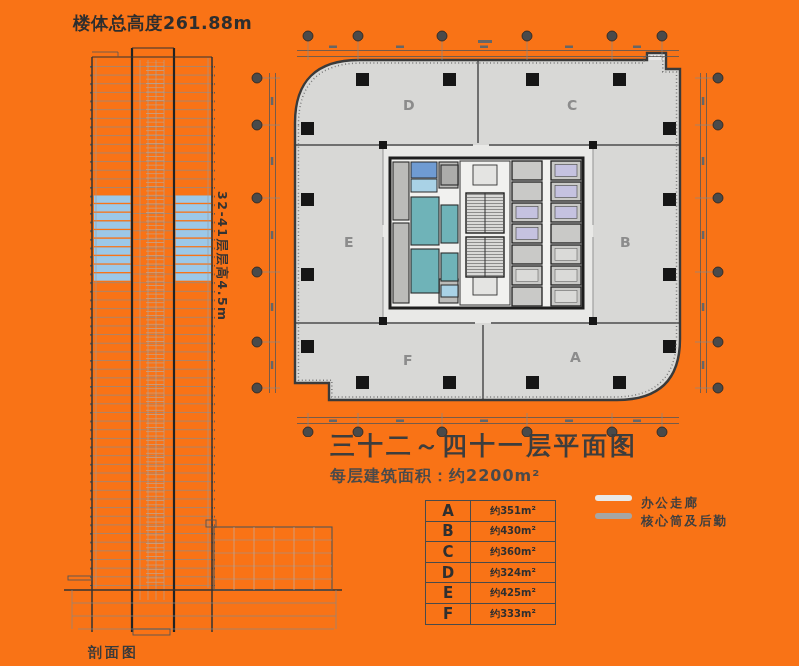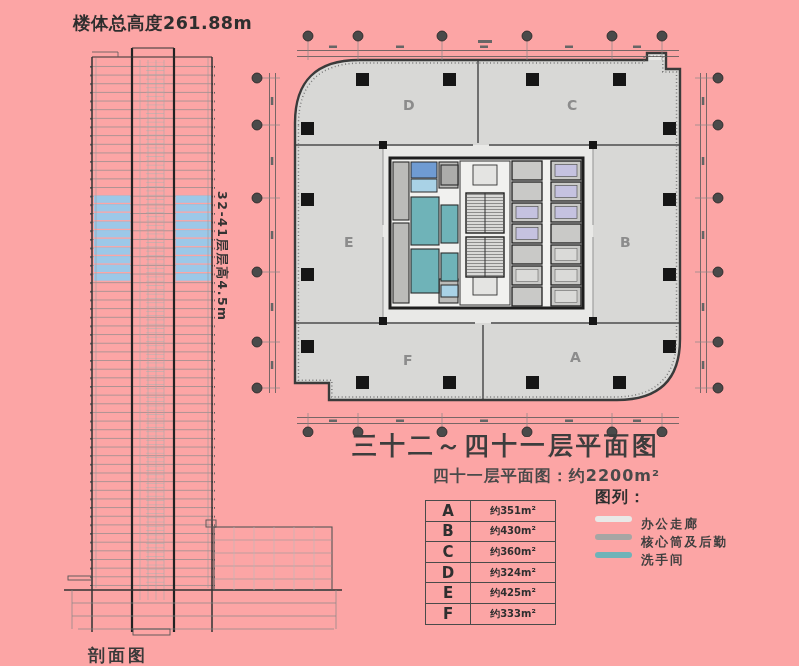--- a/index.html
+++ b/index.html
@@ -1,31 +1,31 @@
 <!DOCTYPE html>
 <html><head>
 <meta charset="utf-8">
 <style>
   html,body{margin:0;padding:0;background:#fff;}
-  .page{position:relative;width:799px;height:666px;background:#fca5a5;overflow:hidden;
+  .page{position:relative;width:799px;height:666px;background:#f97316;overflow:hidden;
         font-family:"DejaVu Sans",sans-serif;color:#333;}
   
   .sec-title{position:absolute;left:73px;top:11px;font-size:17.5px;font-weight:bold;
              color:#2e2e2e;letter-spacing:.5px;}
   .sec-floors-note{position:absolute;left:230px;top:191px;font-size:12.5px;font-weight:600;
              color:#333;letter-spacing:1.5px;transform:rotate(90deg);transform-origin:left top;
              white-space:nowrap;}
-  .sec-caption{position:absolute;left:88px;top:644px;font-size:17px;font-weight:bold;
+  .sec-caption{position:absolute;left:88px;top:644px;font-size:14px;font-weight:bold;
              color:#3a3a3a;letter-spacing:3px;}
   .section-svg{position:absolute;left:58px;top:40px;}
   
   .plan-svg{position:absolute;left:245px;top:25px;}
   .plan-svg text{font-family:"DejaVu Sans",sans-serif;font-size:14px;font-weight:600;
              fill:#8c8c8c;letter-spacing:1px;}
-  .plan-titles{position:absolute;left:330px;top:429px;width:330px;text-align:right;}
+  .plan-titles{position:absolute;left:330px;top:429px;width:330px;text-align:left;}
   .plan-title{font-size:25px;font-weight:bold;color:#3d3d3d;letter-spacing:3px;}
   .plan-subtitle{font-size:16px;font-weight:bold;color:#4a4a4a;margin-top:4px;letter-spacing:1px;}
   
   .area-table{position:absolute;left:425px;top:500px;border:1.5px solid #4a4a4a;}
   .area-table .tr{display:flex;border-bottom:1.5px solid #4a4a4a;}
   .area-table .tr:last-child{border-bottom:none;}
   .area-table .td{display:flex;align-items:center;justify-content:center;height:19.6px;
              font-weight:600;color:#2f2f2f;}
   .area-table .td.zone{width:44px;border-right:1.5px solid #4a4a4a;font-size:15px;}
   .area-table .td.area{width:84px;font-size:10px;}
@@ -387,21 +387,21 @@
           <rect x="456.8" y="132" width="2.5" height="8"></rect>
         <rect x="456.8" y="206" width="2.5" height="8"></rect>
           <rect x="456.8" y="278" width="2.5" height="8"></rect>
         <rect x="456.8" y="336" width="2.5" height="8"></rect>
       </g>
     </g>
   </svg>
 
   <div class="plan-titles">
     <div class="plan-title">三十二～四十一层平面图</div>
-    <div class="plan-subtitle">四十一层平面图：约2200m²</div>
+    <div class="plan-subtitle">每层建筑面积：约2200m²</div>
   </div>
 
   <div class="area-table">
     <div class="tr">
       <div class="td zone">A</div>
       <div class="td area">约351m²</div>
     </div>
     <div class="tr">
       <div class="td zone">B</div>
       <div class="td area">约430m²</div>
@@ -418,30 +418,25 @@
       <div class="td zone">E</div>
       <div class="td area">约425m²</div>
     </div>
     <div class="tr">
       <div class="td zone">F</div>
       <div class="td area">约333m²</div>
     </div>
   </div>
 
   <div class="legend">
-    <div class="legend-title">图列：</div>
     <div class="legend-items">
       <div class="legend-item">
         <span class="swatch" style="background-color: rgb(233, 233, 231);"></span>
         <span class="legend-label">办公走廊</span>
       </div>
       <div class="legend-item">
         <span class="swatch" style="background-color: rgb(166, 166, 164);"></span>
         <span class="legend-label">核心筒及后勤</span>
       </div>
-      <div class="legend-item">
-        <span class="swatch" style="background-color: rgb(111, 179, 184);"></span>
-        <span class="legend-label">洗手间</span>
-      </div>
     </div>
   </div>
 
 </div>
 
 </body></html>

